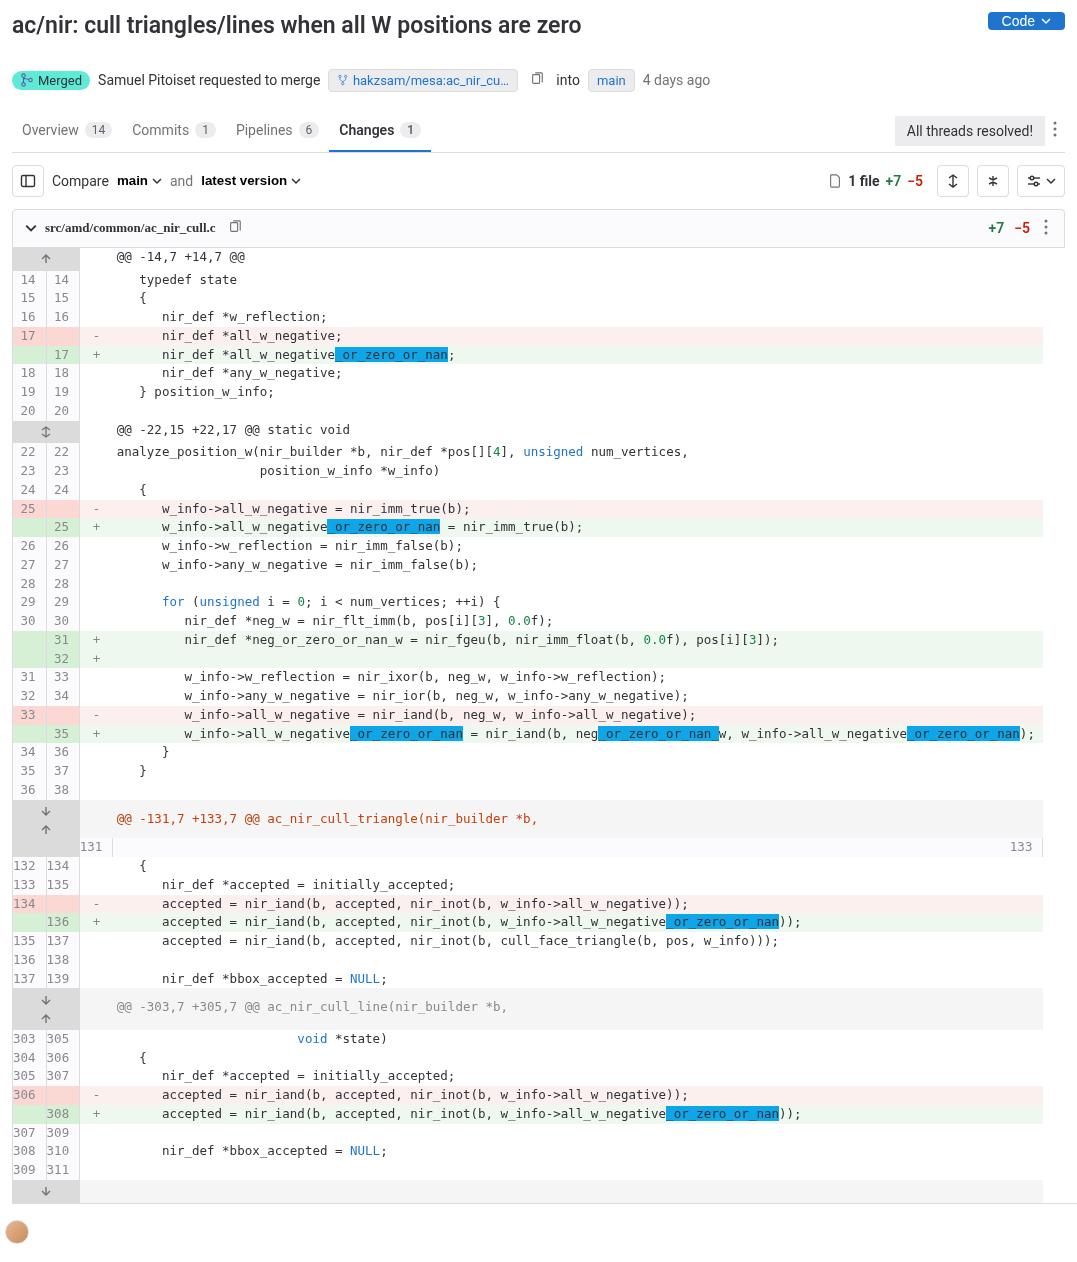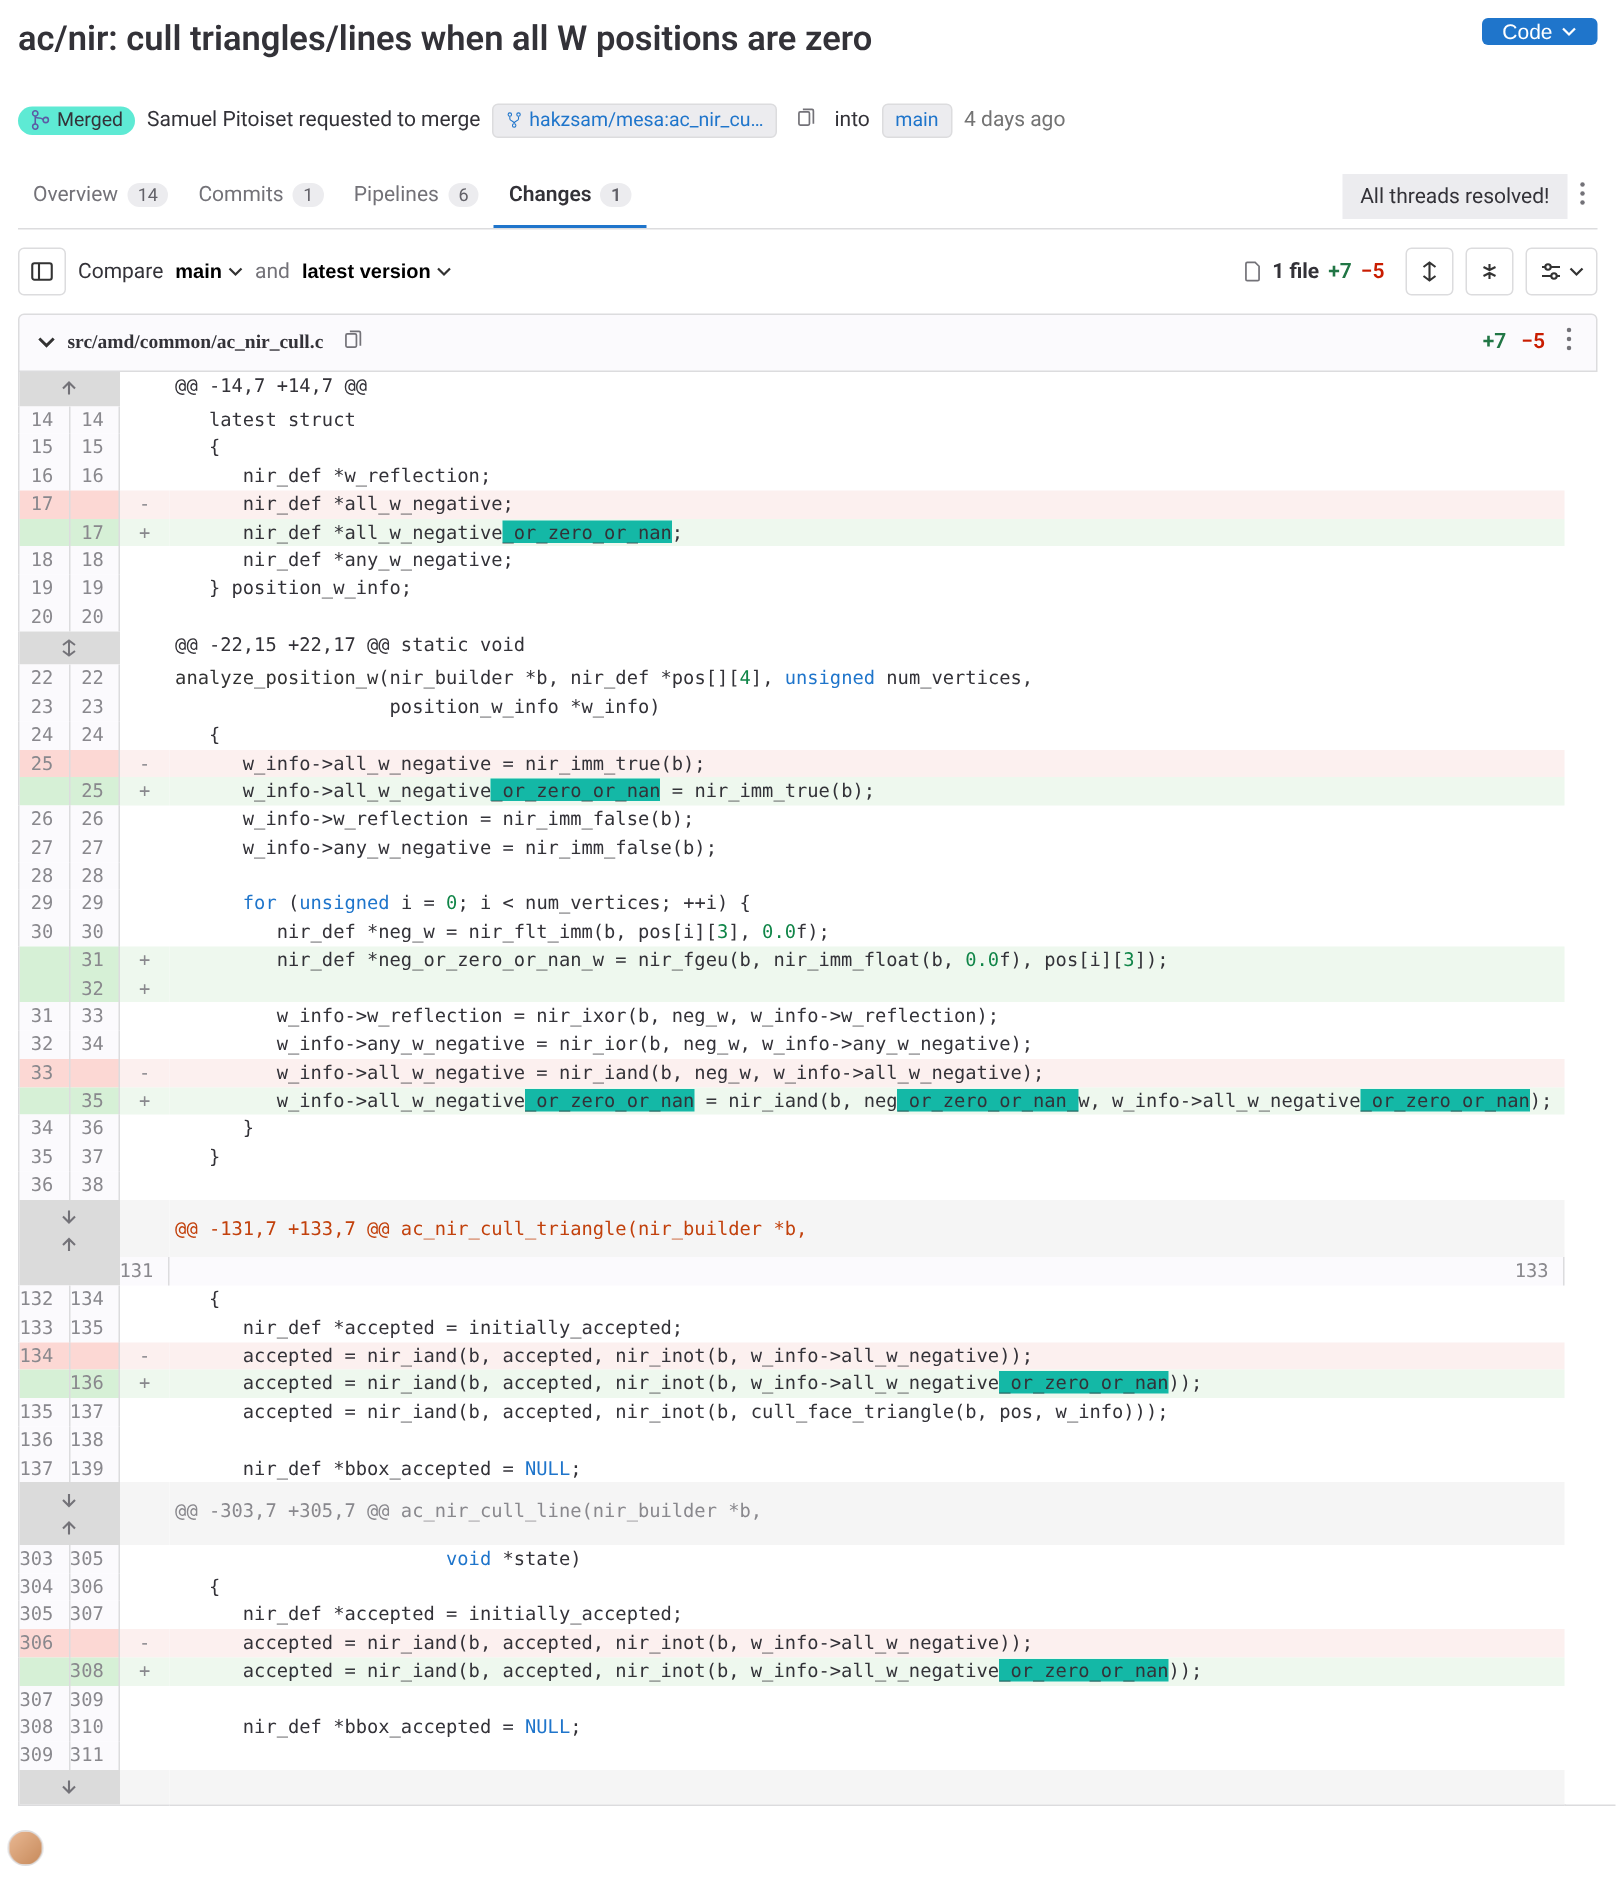--- a/index.html
+++ b/index.html
@@ -38,21 +38,21 @@
 .diff-table td{padding:0;vertical-align:top}
 .ln{width:47px;text-align:right;color:#89888d;padding-right:10px!important;background:#fbfafd;border-right:1px solid #dcdcde;user-select:none}
 .sign{width:15px;text-align:center;color:#89888d;user-select:none}
 .code{white-space:pre;padding-left:4px!important;padding-right:8px!important}
 tr.expand .ln-cell{background:#dbdbdb;text-align:center;color:#737278;cursor:pointer;padding:2px 0!important}
 tr.expand .ln-cell svg{vertical-align:middle}
 tr.del td{background:#fcf0ef}
 tr.del .ln{background:#fcd8d4}
 tr.add td{background:#eef8ee}
 tr.add .ln{background:#d6f0d6}
-.hl-a{background:#14b8a6}
+.hl-a{background:#0ea5e9}
 .kw{color:#1f75cb}
 .n{color:#108548}
 .fn{color:#333}
 .avatar-float{position:fixed;bottom:18px;left:5px;width:24px;height:24px;border-radius:50%;background:linear-gradient(135deg,#e9b893,#c78a5b);border:1px solid #dcdcde}
 </style>
 </head>
 <body>
 
 <div class="header-row">
   <h1 class="title">ac/nir: cull triangles/lines when all W positions are zero</h1>
@@ -207,21 +207,21 @@
         <td class="ln-cell" colspan="2"><svg width="12" height="12" viewBox="0 0 12 12">
             <path d="M6 10V2M2 6l4-4 4 4" stroke="#737278" stroke-width="1.4" fill="none"></path>
           </svg></td>
         <td class="sign"></td>
         <td class="code">@@ -14,7 +14,7 @@</td>
       </tr>
 <tr>
         <td class="ln">14</td>
         <td class="ln">14</td>
         <td class="sign"></td>
-        <td class="code">   latest struct</td>
+        <td class="code">   typedef state</td>
       </tr>
 <tr>
         <td class="ln">15</td>
         <td class="ln">15</td>
         <td class="sign"></td>
         <td class="code">   {</td>
       </tr>
 <tr>
         <td class="ln">16</td>
         <td class="ln">16</td>

